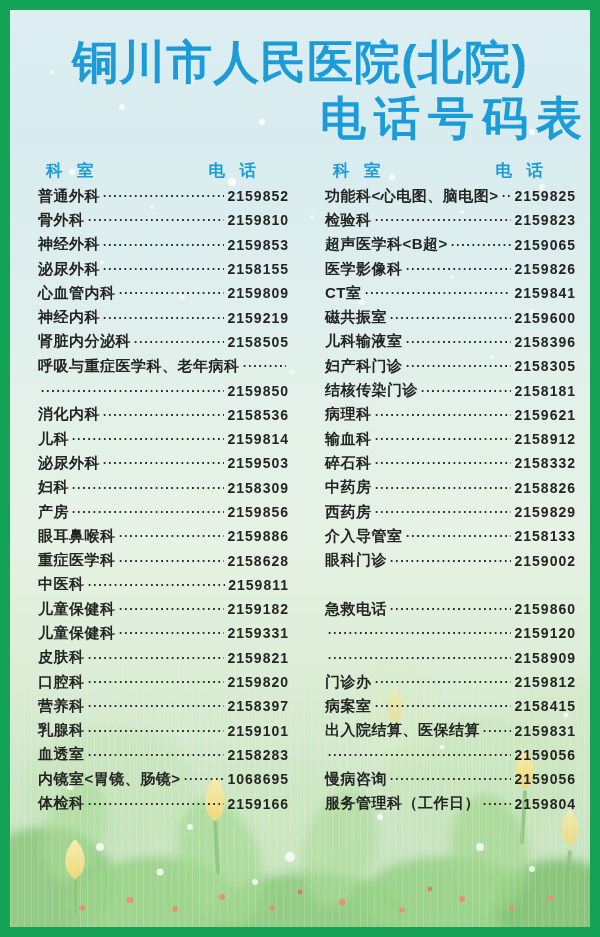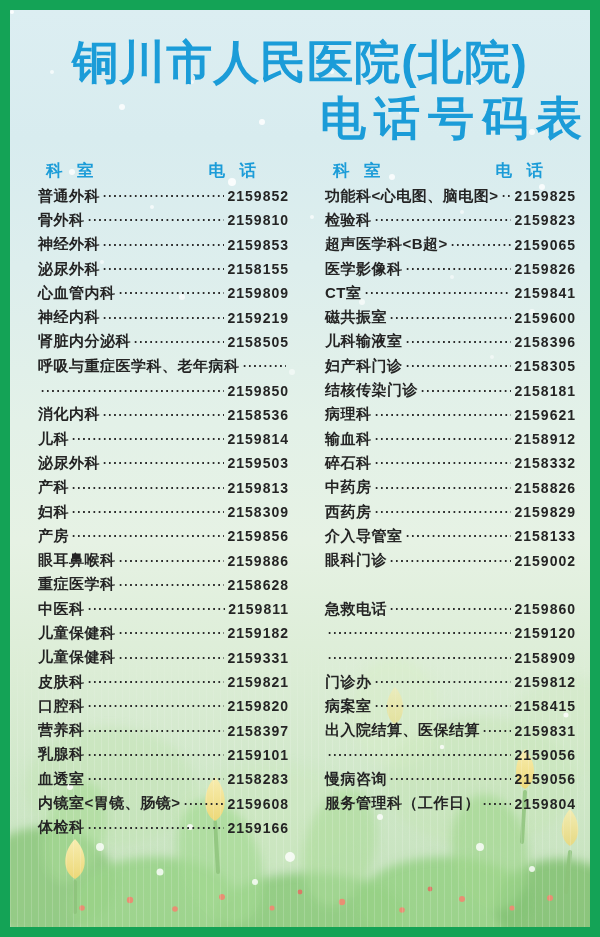--- a/index.html
+++ b/index.html
@@ -220,25 +220,20 @@
             <span class="dept">儿科</span>
             <span class="leader"></span>
             <span class="phone">2159814</span>
           </div>
           <div class="row">
             <span class="dept">泌尿外科</span>
             <span class="leader"></span>
             <span class="phone">2159503</span>
           </div>
           <div class="row">
-            <span class="dept">产科</span>
-            <span class="leader"></span>
-            <span class="phone">2159813</span>
-          </div>
-          <div class="row">
             <span class="dept">妇科</span>
             <span class="leader"></span>
             <span class="phone">2158309</span>
           </div>
           <div class="row">
             <span class="dept">产房</span>
             <span class="leader"></span>
             <span class="phone">2159856</span>
           </div>
           <div class="row">
@@ -287,21 +282,21 @@
             <span class="phone">2159101</span>
           </div>
           <div class="row">
             <span class="dept">血透室</span>
             <span class="leader"></span>
             <span class="phone">2158283</span>
           </div>
           <div class="row">
             <span class="dept">内镜室&lt;胃镜、肠镜&gt;</span>
             <span class="leader"></span>
-            <span class="phone">2159608</span>
+            <span class="phone">1068695</span>
           </div>
           <div class="row">
             <span class="dept">体检科</span>
             <span class="leader"></span>
             <span class="phone">2159166</span>
           </div>
         </div>
     </div>
     <div class="col">
       <div class="colhead">

